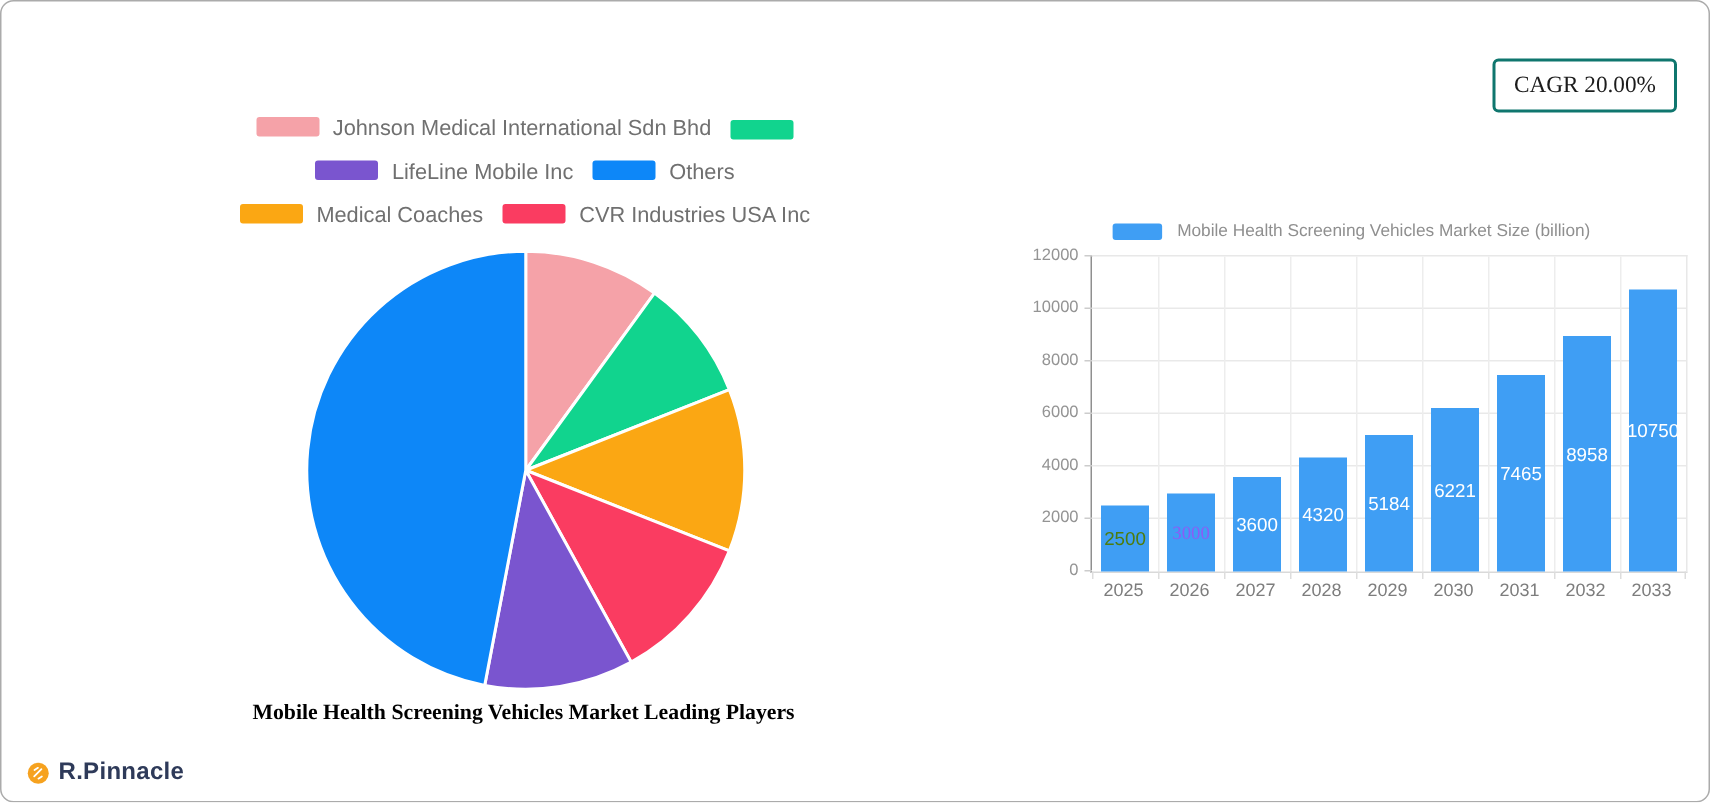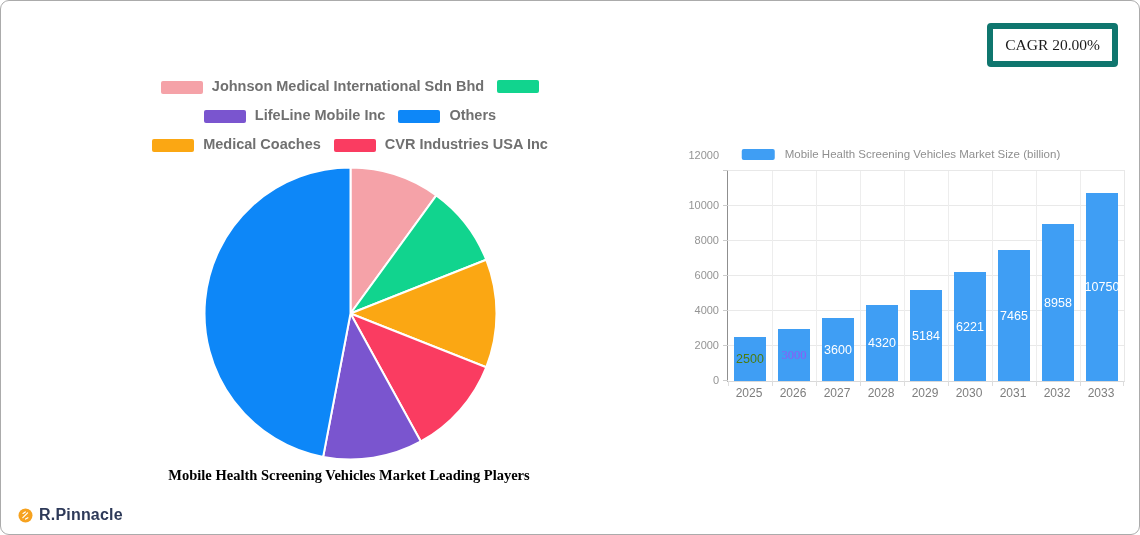--- a/index.html
+++ b/index.html
@@ -1,27 +1,27 @@
 <!DOCTYPE html>
 <html><head>
 <meta charset="utf-8">
 <style>
   html,body{margin:0;padding:0;background:#fff;}
   .canvas{position:relative;width:1140px;height:535px;background:#fff;
           font-family:"Liberation Sans",sans-serif;overflow:hidden;}
   .frame{position:absolute;inset:0;border:1px solid #ababab;border-radius:9px;box-sizing:border-box;background:#fff;}
   
-  .cagr-box{position:absolute;top:23px;right:22px;border:6px solid #0f766e;border-radius:4px;
+  .cagr-box{position:absolute;top:39px;right:22px;border:2px solid #0f766e;border-radius:4px;
             padding:7px 12px;background:#fff;font-family:"Liberation Serif",serif;
             font-size:15.5px;color:#1c1c1c;}
   
   .pie-legend{position:absolute;left:0;top:75px;width:700px;display:flex;flex-direction:column;
               align-items:center;gap:7px;}
   .pl-row{display:flex;align-items:center;justify-content:center;gap:13px;height:22px;}
-  .pl-item{display:flex;align-items:flex-end;gap:9px;cursor:pointer;font-weight:bold;}
+  .pl-item{display:flex;align-items:flex-start;gap:9px;cursor:pointer;}
   .pl-swatch{width:42px;height:13px;border-radius:2px;display:inline-block;}
   .pl-label{font-size:14.5px;color:#707070;white-space:nowrap;}
   
   .pie-wrap{position:absolute;left:202px;top:165px;width:297px;height:297px;}
   .pie-title{position:absolute;left:99px;top:467px;width:500px;text-align:center;
              font-family:"Liberation Serif",serif;font-weight:bold;font-size:14.5px;color:#000;}
   
   .bar-card{position:absolute;left:727px;top:148px;width:396px;height:256px;}
   .bar-legend{position:absolute;top:0;left:calc(50% - 24px);transform:translateX(-50%);
               display:flex;align-items:center;gap:10px;cursor:pointer;white-space:nowrap;}
@@ -154,21 +154,21 @@
         <div class="xtick" style="left: 352px;"></div>
         <div class="xtick" style="left: 395px;"></div>
       </div>
     <div id="y-labels">
         <div class="ytick-label" style="bottom: -7px;">0</div>
         <div class="ytick-label" style="bottom: 28px;">2000</div>
         <div class="ytick-label" style="bottom: 63px;">4000</div>
         <div class="ytick-label" style="bottom: 98px;">6000</div>
         <div class="ytick-label" style="bottom: 133px;">8000</div>
         <div class="ytick-label" style="bottom: 168px;">10000</div>
-        <div class="ytick-label" style="bottom: 218px; margin-top: 35px;">12000</div>
+        <div class="ytick-label" style="bottom: 203px; margin-top: 35px;">12000</div>
       </div>
     <div id="x-labels">
         <div class="xtick-label" style="left: 0px; width: 44px;">2025</div>
         <div class="xtick-label" style="left: 44px; width: 44px;">2026</div>
         <div class="xtick-label" style="left: 88px; width: 44px;">2027</div>
         <div class="xtick-label" style="left: 132px; width: 44px;">2028</div>
         <div class="xtick-label" style="left: 176px; width: 44px;">2029</div>
         <div class="xtick-label" style="left: 220px; width: 44px;">2030</div>
         <div class="xtick-label" style="left: 264px; width: 44px;">2031</div>
         <div class="xtick-label" style="left: 308px; width: 44px;">2032</div>

